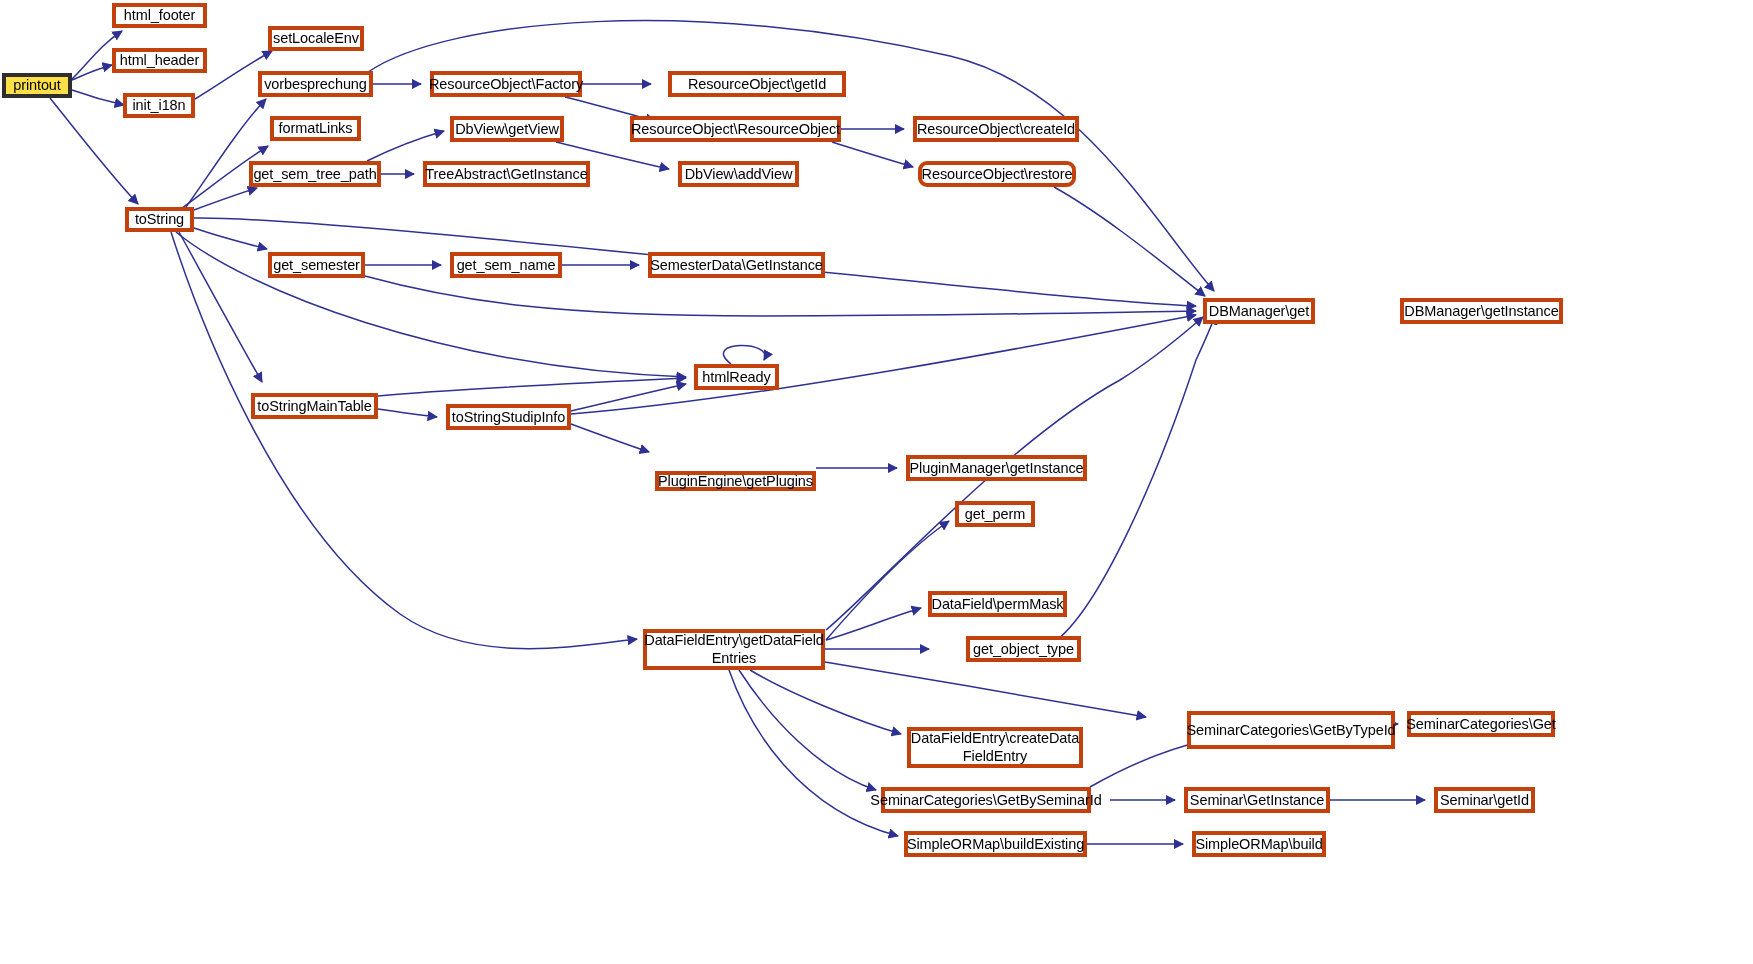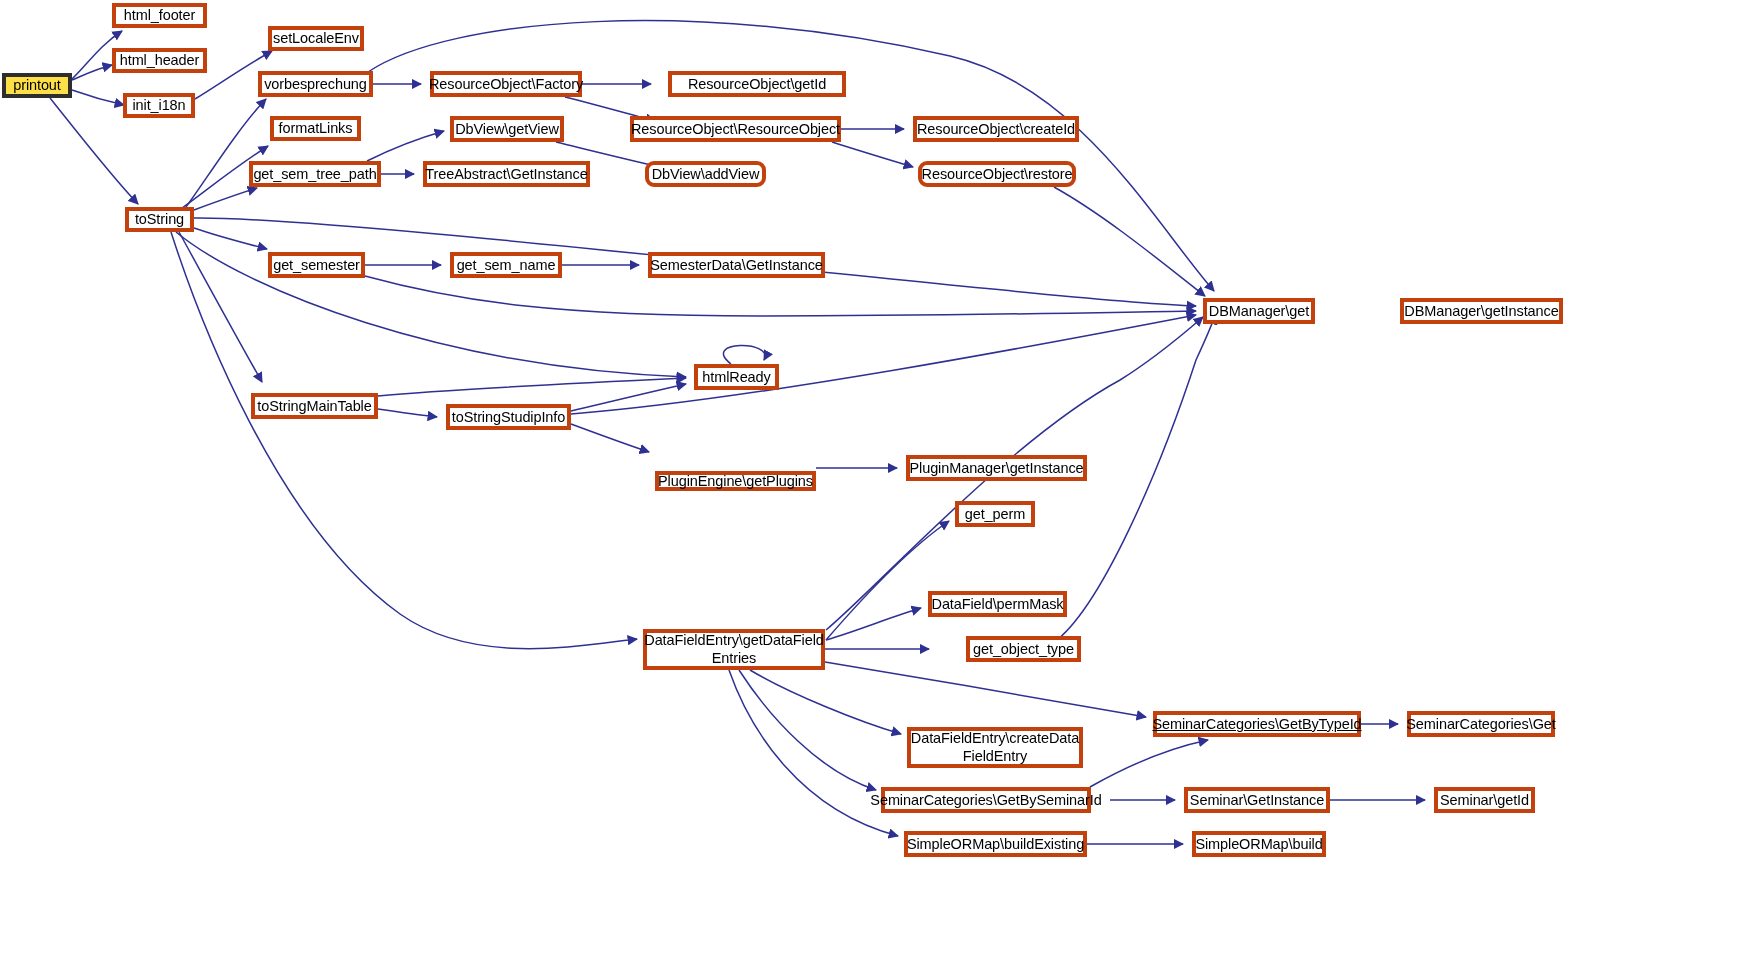--- a/index.html
+++ b/index.html
@@ -86,37 +86,37 @@
       <div class="node" style="left: 125px; top: 207px; width: 69px; height: 25px;">toString</div>
       <div class="node" style="left: 268px; top: 252px; width: 97px; height: 26px;">get_semester</div>
       <div class="node" style="left: 251px; top: 393px; width: 127px; height: 26px;">toStringMainTable</div>
       <div class="node" style="left: 430px; top: 71px; width: 152px; height: 26px;">ResourceObject\Factory</div>
       <div class="node" style="left: 450px; top: 116px; width: 114px; height: 26px;">DbView\getView</div>
       <div class="node" style="left: 423px; top: 161px; width: 167px; height: 26px;">TreeAbstract\GetInstance</div>
       <div class="node" style="left: 450px; top: 252px; width: 112px; height: 26px;">get_sem_name</div>
       <div class="node" style="left: 446px; top: 404px; width: 125px; height: 26px;">toStringStudipInfo</div>
       <div class="node" style="left: 660px; top: 71px; width: 178px; height: 26px; margin-left: 8px;">ResourceObject\getId</div>
       <div class="node" style="left: 630px; top: 116px; width: 211px; height: 26px;">ResourceObject\ResourceObject</div>
-      <div class="node" style="left: 645px; top: 161px; width: 121px; height: 26px; border-radius: 9px;">DbView\addView</div>
+      <div class="node" style="left: 678px; top: 161px; width: 121px; height: 26px;">DbView\addView</div>
       <div class="node" style="left: 648px; top: 252px; width: 177px; height: 26px;">SemesterData\GetInstance</div>
       <div class="node" style="left: 694px; top: 364px; width: 85px; height: 26px;">htmlReady</div>
       <div class="node" style="left: 655px; top: 471px; width: 161px; height: 20px;">PluginEngine\getPlugins</div>
       <div class="node" style="left: 913px; top: 116px; width: 166px; height: 26px;">ResourceObject\createId</div>
       <div class="node" style="left: 918px; top: 161px; width: 158px; height: 26px; border-radius: 9px;">ResourceObject\restore</div>
       <div class="node" style="left: 906px; top: 455px; width: 181px; height: 26px;">PluginManager\getInstance</div>
       <div class="node" style="left: 955px; top: 501px; width: 80px; height: 26px;">get_perm</div>
       <div class="node" style="left: 928px; top: 591px; width: 139px; height: 26px;">DataField\permMask</div>
       <div class="node" style="left: 938px; top: 636px; width: 115px; height: 26px; margin-left: 28px;">get_object_type</div>
       <div class="node two-line" style="left: 643px; top: 629px; width: 182px; height: 41px;">DataFieldEntry\getDataField
 Entries</div>
       <div class="node two-line" style="left: 907px; top: 727px; width: 176px; height: 41px;">DataFieldEntry\createData
 FieldEntry</div>
       <div class="node" style="left: 1203px; top: 298px; width: 112px; height: 26px;">DBManager\get</div>
       <div class="node" style="left: 1400px; top: 298px; width: 163px; height: 26px;">DBManager\getInstance</div>
-      <div class="node" style="left: 1153px; top: 711px; width: 208px; height: 26px; text-decoration: underline;">SeminarCategories\GetByTypeId</div>
+      <div class="node" style="left: 1187px; top: 711px; width: 208px; height: 38px;">SeminarCategories\GetByTypeId</div>
       <div class="node" style="left: 1407px; top: 711px; width: 148px; height: 26px;">SeminarCategories\Get</div>
       <div class="node" style="left: 881px; top: 787px; width: 210px; height: 26px;">SeminarCategories\GetBySeminarId</div>
       <div class="node" style="left: 1184px; top: 787px; width: 146px; height: 26px; text-align: right;">Seminar\GetInstance</div>
       <div class="node" style="left: 1434px; top: 787px; width: 101px; height: 26px;">Seminar\getId</div>
       <div class="node" style="left: 904px; top: 831px; width: 183px; height: 26px;">SimpleORMap\buildExisting</div>
       <div class="node" style="left: 1192px; top: 831px; width: 134px; height: 26px;">SimpleORMap\build</div>
     </div>
 </div>
 
 </body></html>

